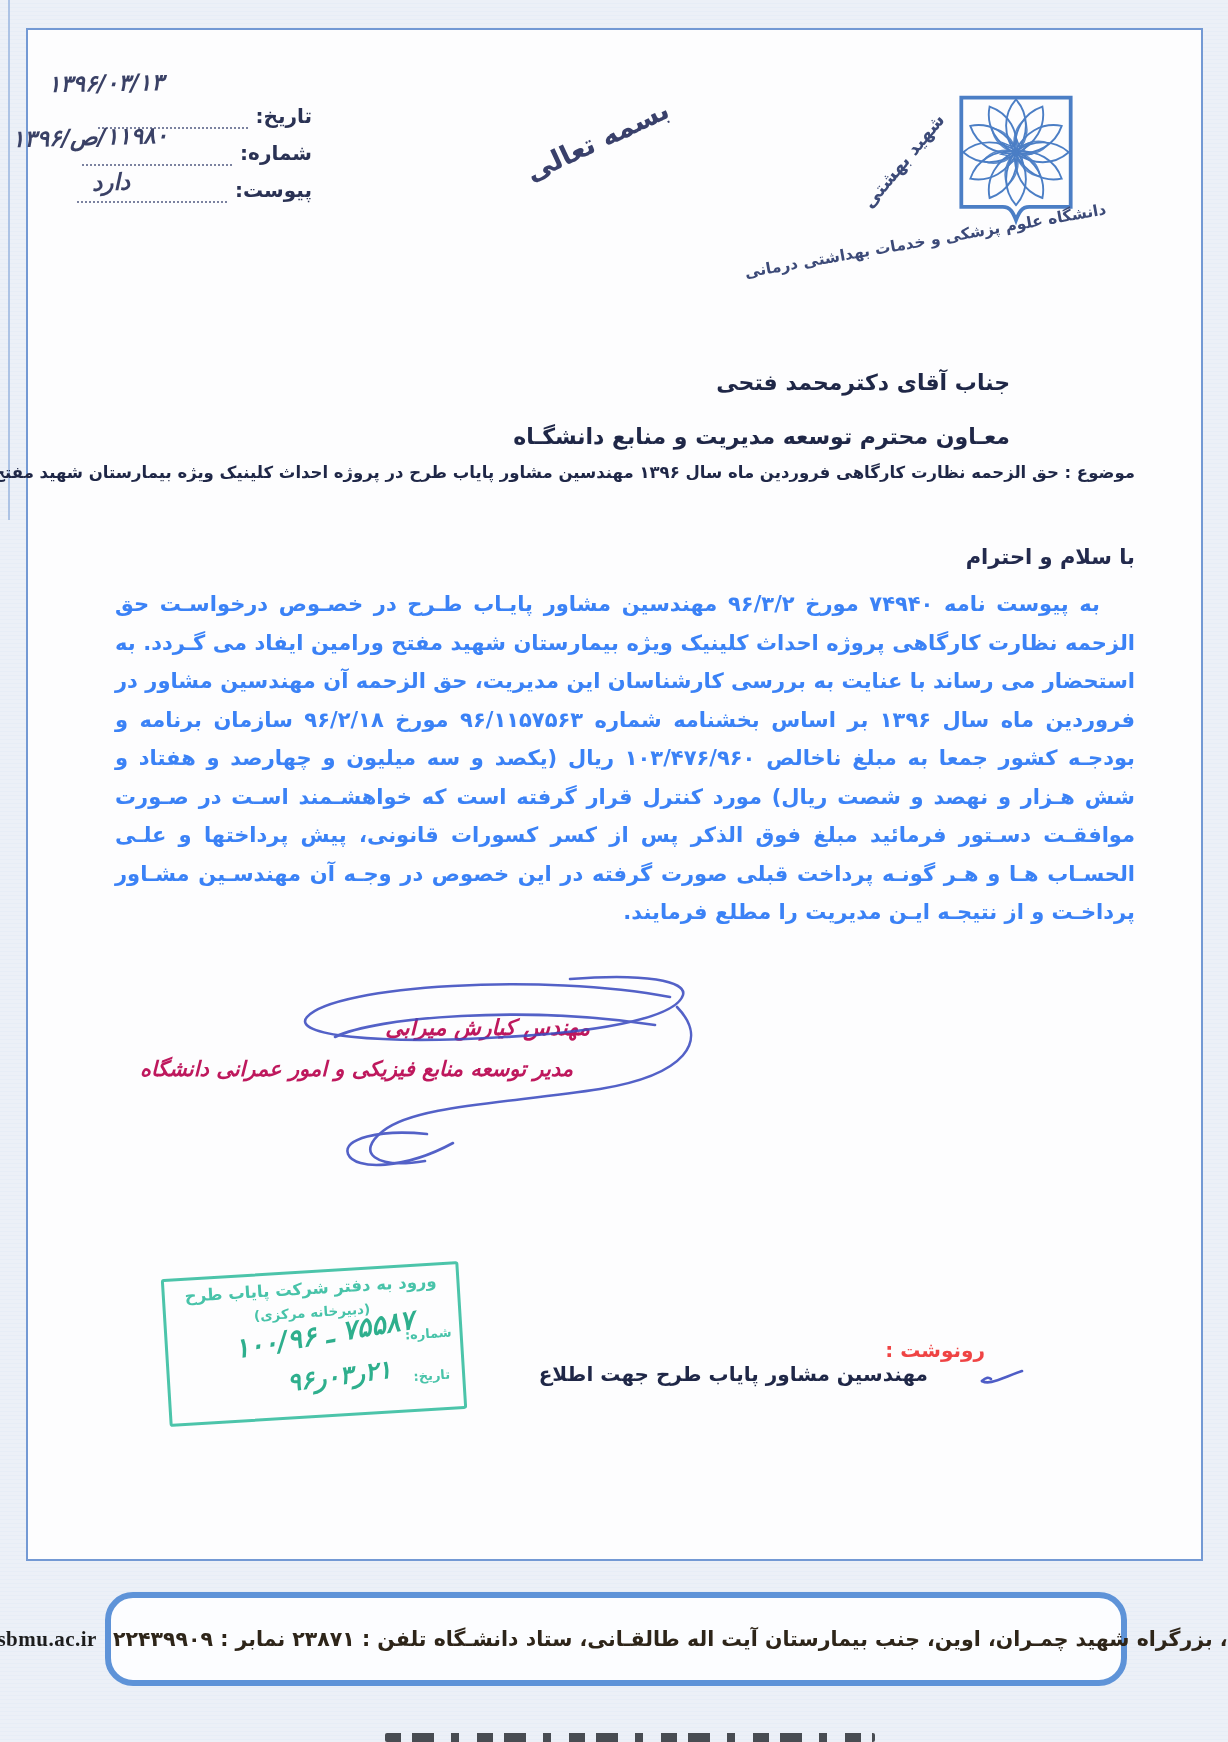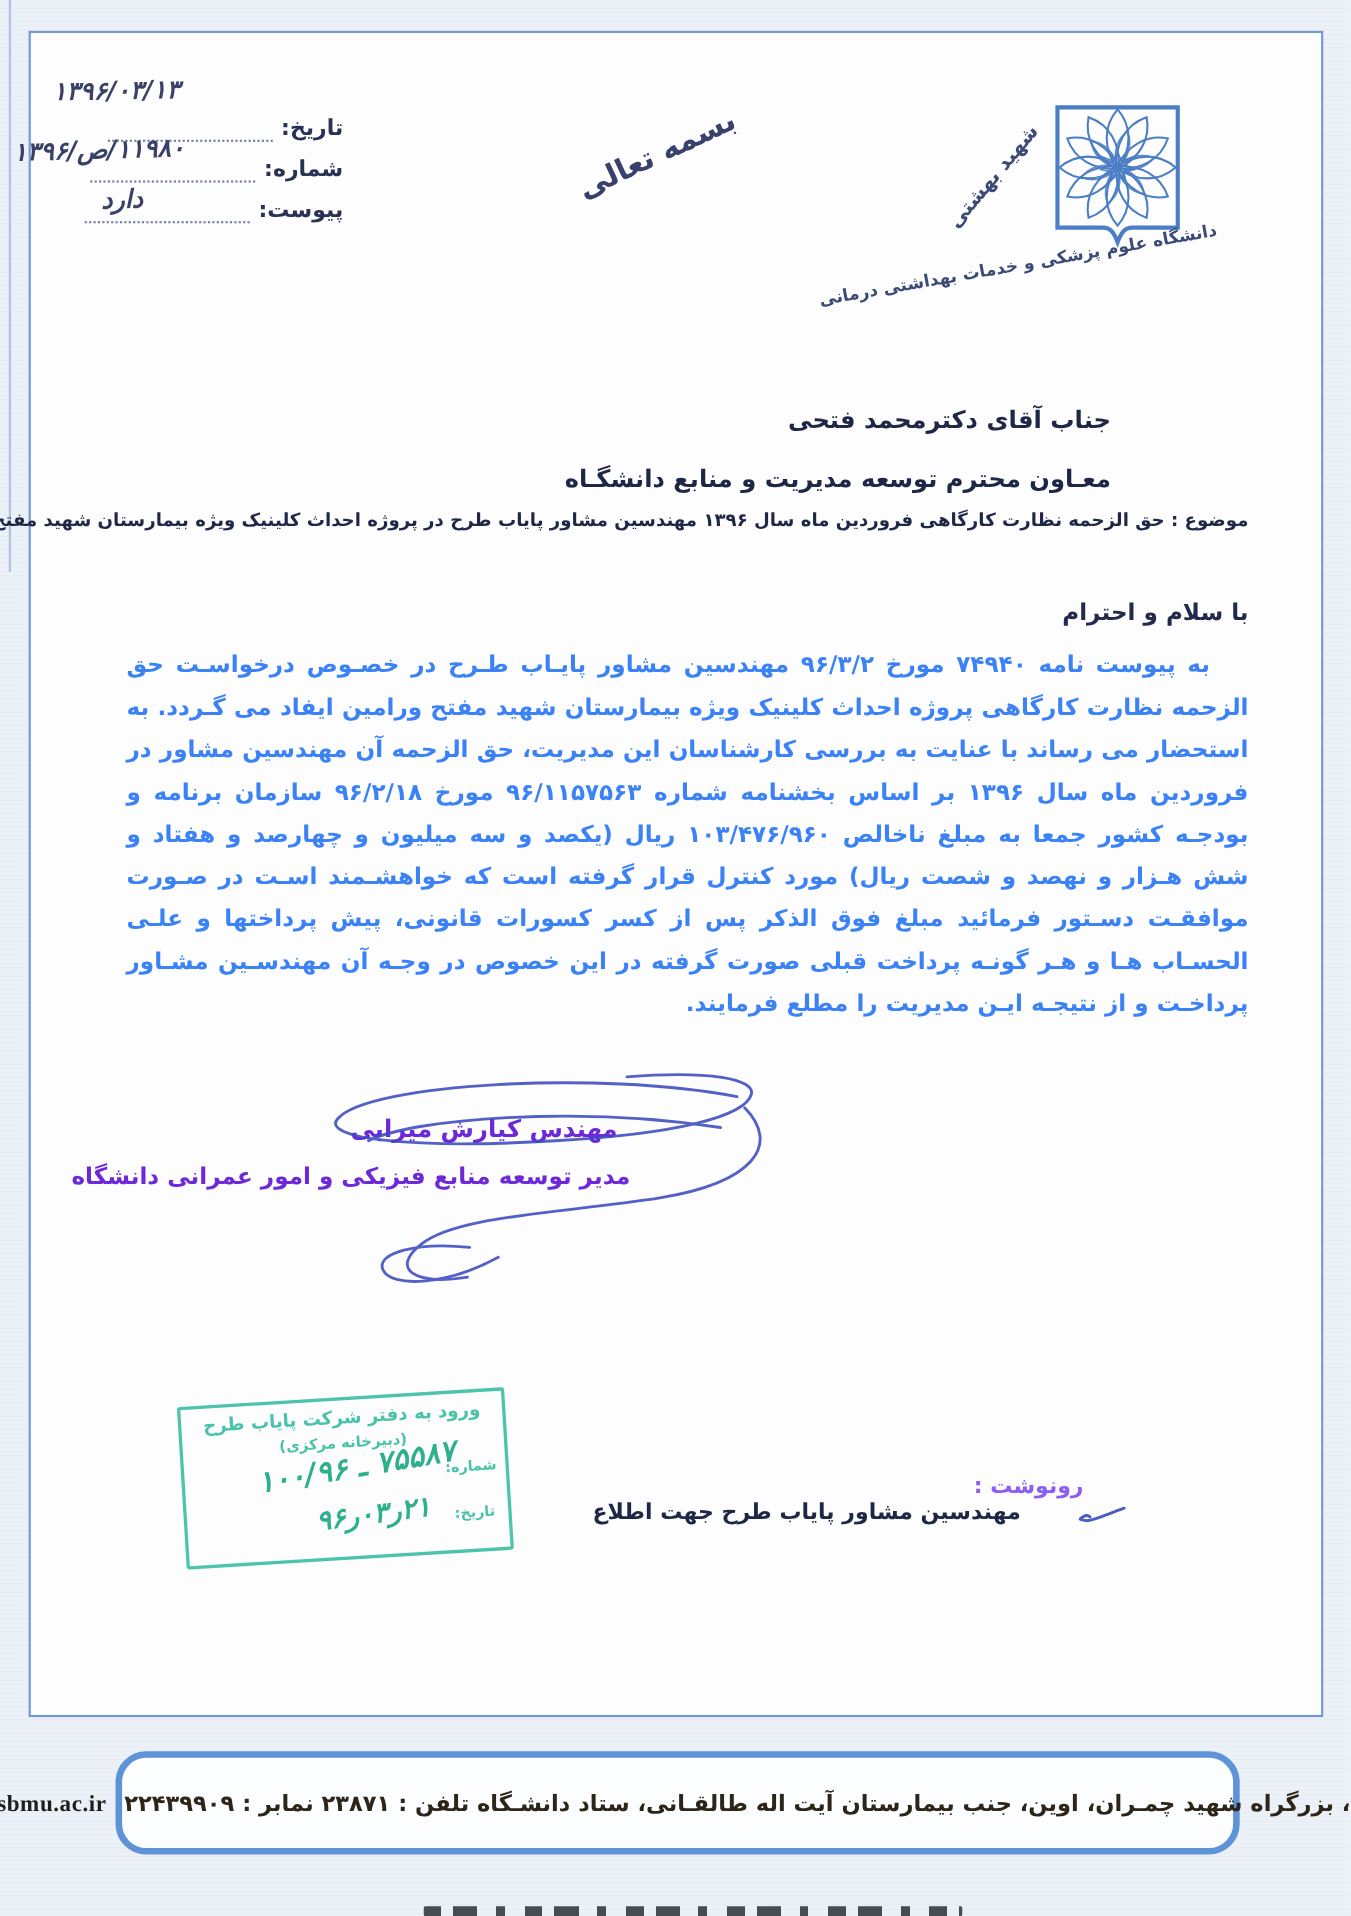--- a/index.html
+++ b/index.html
@@ -25,34 +25,34 @@
   .uni-name-short{color:#3c4a78;font-size:18px;font-weight:600;transform:rotate(-50deg);direction:rtl;white-space:nowrap;}
   .uni-name-long{color:#3c4a78;font-size:15.5px;font-weight:600;transform:rotate(-10deg);direction:rtl;white-space:nowrap;}
   
   .addr{direction:rtl;text-align:center;color:#1f2747;font-weight:700;font-size:22px;white-space:nowrap;}
   .subject{direction:rtl;text-align:right;color:#1f2747;font-weight:700;font-size:16.5px;white-space:nowrap;}
   .salutation{direction:rtl;text-align:center;color:#232a4d;font-weight:600;font-size:21px;}
   .bodytext{
     direction:rtl;text-align:justify;color:#3b82f6;font-weight:600;
     font-size:21px;line-height:38.5px;text-indent:35px;
   }
-  .sig{direction:rtl;text-align:center;color:#6d28d9;font-weight:700;white-space:nowrap;}
+  .sig{direction:rtl;text-align:right;color:#be185d;font-weight:700;white-space:nowrap;font-style:italic;}
   
   .stamp{
     left:165px;top:1270px;width:292px;height:142px;
     border:3px solid #43c2a6;border-radius:3px;
     transform:rotate(-3.5deg);color:#3fc0a5;opacity:.95;direction:rtl;
   }
   .stamp .abs{white-space:nowrap;}
   .stamp-l1{top:6px;left:0;width:100%;text-align:center;font-size:16.5px;font-weight:700;}
   .stamp-l2{top:31px;left:0;width:100%;text-align:center;font-size:13.5px;font-weight:600;}
   .stamp-label{font-size:13px;font-weight:600;}
   .hw-green{color:#23ab87;font-style:italic;font-weight:600;direction:rtl;}
   
-  .cc-label{direction:rtl;color:#8b5cf6;font-weight:700;font-size:20px;white-space:nowrap;}
+  .cc-label{direction:rtl;color:#ef4444;font-weight:700;font-size:20px;white-space:nowrap;}
   .cc-item{direction:rtl;color:#1f2747;font-weight:600;font-size:20px;white-space:nowrap;}
   
   .footer-box{
     left:105px;top:1592px;width:1022px;height:94px;
     background:#fcfdff;border:6px solid #5e93d8;border-radius:28px;
     display:flex;align-items:center;justify-content:center;gap:16px;
     direction:rtl;padding:0 20px;box-sizing:border-box;
   }
   .footer-address{color:#2e2519;font-size:20.5px;font-weight:700;white-space:nowrap;}
   .footer-site{direction:ltr;font-family:"Liberation Serif","DejaVu Serif",serif;font-size:21px;font-weight:700;color:#1d1d1d;letter-spacing:.5px;}

